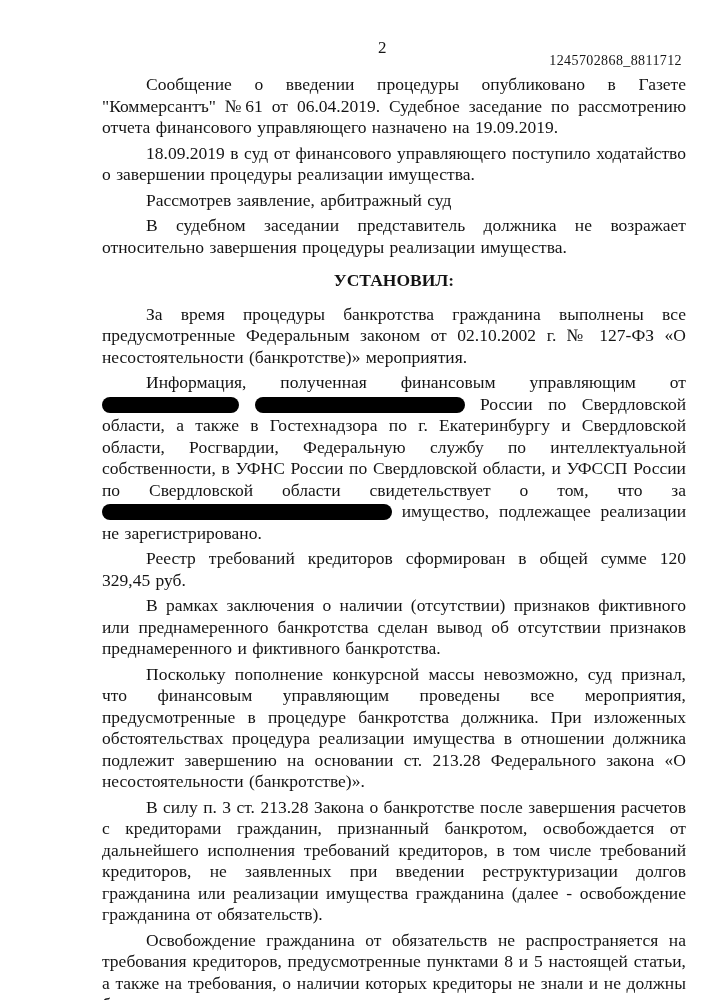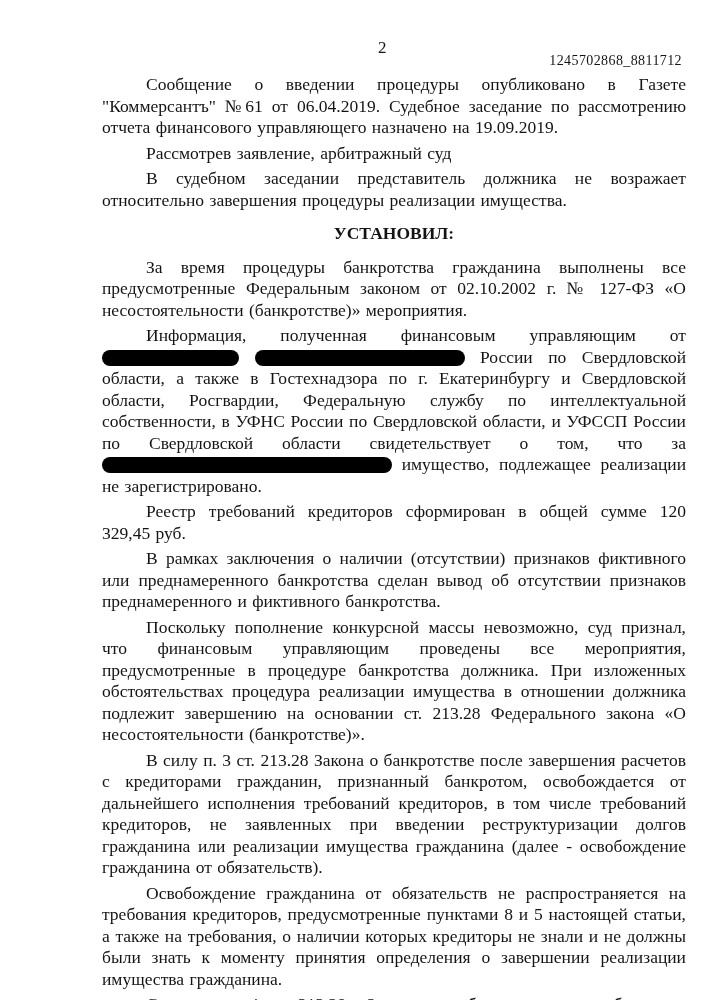--- a/index.html
+++ b/index.html
@@ -60,20 +60,21 @@
 
 <div class="page">
 
   <div class="header">
     <span class="page-num">2</span>
     <span class="doc-id">1245702868_8811712</span>
   </div>
 
   <div class="doc-body">
     <p class="para">Сообщение о введении процедуры опубликовано в Газете "Коммерсантъ" №61 от 06.04.2019. Судебное заседание по рассмотрению отчета финансового управляющего назначено на 19.09.2019.</p>
+    <p class="para">18.09.2019 в суд от финансового управляющего поступило ходатайство о завершении процедуры реализации имущества.</p>
     <p class="para">Рассмотрев заявление, арбитражный суд</p>
     <p class="para">В судебном заседании представитель должника не возражает относительно завершения процедуры реализации имущества.</p>
     <p class="heading">УСТАНОВИЛ:</p>
     <p class="para">За время процедуры банкротства гражданина выполнены все предусмотренные Федеральным законом от 02.10.2002 г. № 127-ФЗ «О несостоятельности (банкротстве)» мероприятия.</p>
     <p class="para"><span>Информация, полученная финансовым управляющим от</span><span class="redact redact-1"></span> <span class="redact redact-2"></span><span> России по Свердловской области, а также в Гостехнадзора по г. Екатеринбургу и Свердловской области, Росгвардии, Федеральную службу по интеллектуальной собственности, в УФНС России по Свердловской области, и УФССП России по Свердловской области свидетельствует о том, что за </span><span class="redact redact-3"></span><span> имущество, подлежащее реализации не зарегистрировано.</span></p>
     <p class="para">Реестр требований кредиторов сформирован в общей сумме 120 329,45 руб.</p>
     <p class="para">В рамках заключения о наличии (отсутствии) признаков фиктивного или преднамеренного банкротства сделан вывод об отсутствии признаков преднамеренного и фиктивного банкротства.</p>
     <p class="para">Поскольку пополнение конкурсной массы невозможно, суд признал, что финансовым управляющим проведены все мероприятия, предусмотренные в процедуре банкротства должника. При изложенных обстоятельствах процедура реализации имущества в отношении должника  подлежит завершению на основании ст. 213.28  Федерального закона «О несостоятельности (банкротстве)».</p>
     <p class="para">В силу п. 3 ст. 213.28  Закона о банкротстве после завершения расчетов с кредиторами гражданин, признанный банкротом, освобождается от дальнейшего исполнения требований кредиторов, в том числе требований кредиторов, не заявленных при введении реструктуризации долгов гражданина или реализации имущества гражданина (далее - освобождение гражданина от обязательств).</p>
     <p class="para">Освобождение гражданина от обязательств не распространяется на требования кредиторов, предусмотренные пунктами 8 и 5 настоящей статьи, а также на требования, о наличии которых кредиторы не знали и не должны были знать к моменту принятия определения о завершении реализации имущества гражданина.</p>

